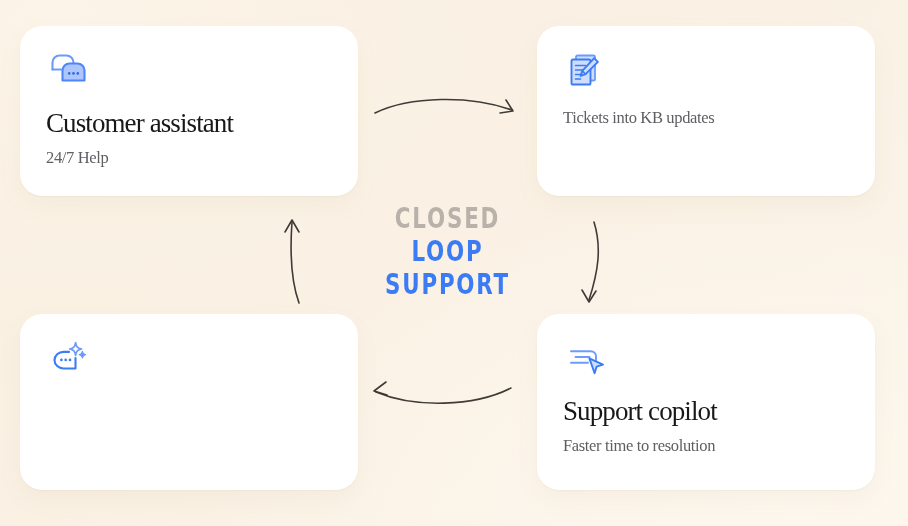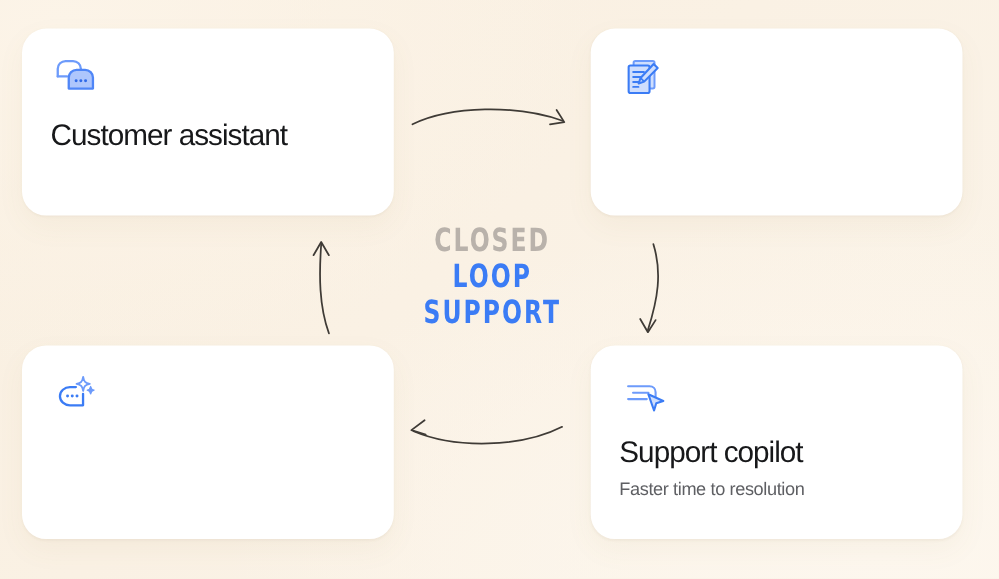--- a/index.html
+++ b/index.html
@@ -27,20 +27,21 @@
 
   
   .card {
     position: absolute;
     background: #ffffff;
     border-radius: 22px;
     box-sizing: border-box;
     padding: 24px 26px 26px 26px;
     box-shadow: 0 1px 2px rgba(120, 95, 60, 0.05),
                 0 10px 26px rgba(150, 120, 75, 0.055);
+    font-family: Liberation Serif, serif;
   }
   .card-tl { left: 20px;  top: 26px;  width: 338px; height: 170px; }
   .card-tr { left: 537px; top: 26px;  width: 338px; height: 170px; }
   .card-bl { left: 20px;  top: 314px; width: 338px; height: 176px; }
   .card-br { left: 537px; top: 314px; width: 338px; height: 176px; }
 
   .card-icon {
     width: 46px;
     height: 42px;
     display: block;
@@ -135,32 +136,34 @@
       <svg width="46" height="42" viewBox="0 0 46 42" xmlns="http://www.w3.org/2000/svg">
         <path d="M6.5 19.5 V12.5 C6.5 8.6 9.7 5.5 13.6 5.5 H20.4 C24.3 5.5 27.5 8.6 27.5 12.5 V14" fill="none" stroke="#6d9bfb" stroke-width="2.1" stroke-linecap="round"></path>
         <path d="M6.5 19.5 H15" fill="none" stroke="#6d9bfb" stroke-width="2.1" stroke-linecap="round"></path>
         <path d="M16.5 30.5 V20.5 C16.5 16.6 19.7 13.5 23.6 13.5 H31.4 C35.3 13.5 38.5 16.6 38.5 20.5 V30.5 Z" fill="#aec6fc" stroke="#4f86f7" stroke-width="2.1" stroke-linejoin="round"></path>
         <circle cx="23.2" cy="23.4" r="1.35" fill="#2f6ae8"></circle>
         <circle cx="27.5" cy="23.4" r="1.35" fill="#2f6ae8"></circle>
         <circle cx="31.8" cy="23.4" r="1.35" fill="#2f6ae8"></circle>
       </svg>
     </span>
     <p class="card-title">Customer assistant</p>
+    <p class="card-sub">24/7 Help</p>
   </div>
 
   <div class="card card-tr">
     <span class="card-icon">
       <svg width="46" height="42" viewBox="0 0 46 42" xmlns="http://www.w3.org/2000/svg">
         <rect x="13" y="5.5" width="19" height="25" rx="1.6" fill="#cfdefd" stroke="#6d9bfb" stroke-width="1.8"></rect>
         <rect x="8.5" y="9.5" width="19" height="25" rx="1.6" fill="#cfdefd" stroke="#3b7cf5" stroke-width="1.9"></rect>
         <path d="M12.6 15.5 H22.4 M12.6 20 H23.4 M12.6 24.5 H19.4 M12.6 29 H17.4" fill="none" stroke="#3b7cf5" stroke-width="1.7" stroke-linecap="round"></path>
         <path d="M31.2 8.2 L34.9 11.9 L22.6 24.2 L17.6 25.9 L19.3 20.9 Z" fill="#cfdefd" stroke="#3b7cf5" stroke-width="1.9" stroke-linejoin="round"></path>
         <path d="M19.3 20.9 L22.6 24.2" stroke="#3b7cf5" stroke-width="1.6"></path>
       </svg>
     </span>
+    <p class="card-sub">Tickets into KB updates</p>
   </div>
 
   <div class="card card-bl">
     <span class="card-icon">
       <svg width="46" height="42" viewBox="0 0 46 42" xmlns="http://www.w3.org/2000/svg">
         <path d="M29.5 20 V30.5 H17.6 C12.6 30.5 8.5 26.8 8.5 22.2 C8.5 17.6 12.6 13.9 17.6 13.9 H23" fill="none" stroke="#3b7cf5" stroke-width="2.1" stroke-linecap="round" stroke-linejoin="round"></path>
         <circle cx="15.4" cy="21.9" r="1.35" fill="#3b7cf5"></circle>
         <circle cx="19.7" cy="21.9" r="1.35" fill="#3b7cf5"></circle>
         <circle cx="24" cy="21.9" r="1.35" fill="#3b7cf5"></circle>
         <path d="M29.6 4.6 C30.3 8.9 31.6 10.3 35.6 11 C31.6 11.7 30.3 13.1 29.6 17.4

